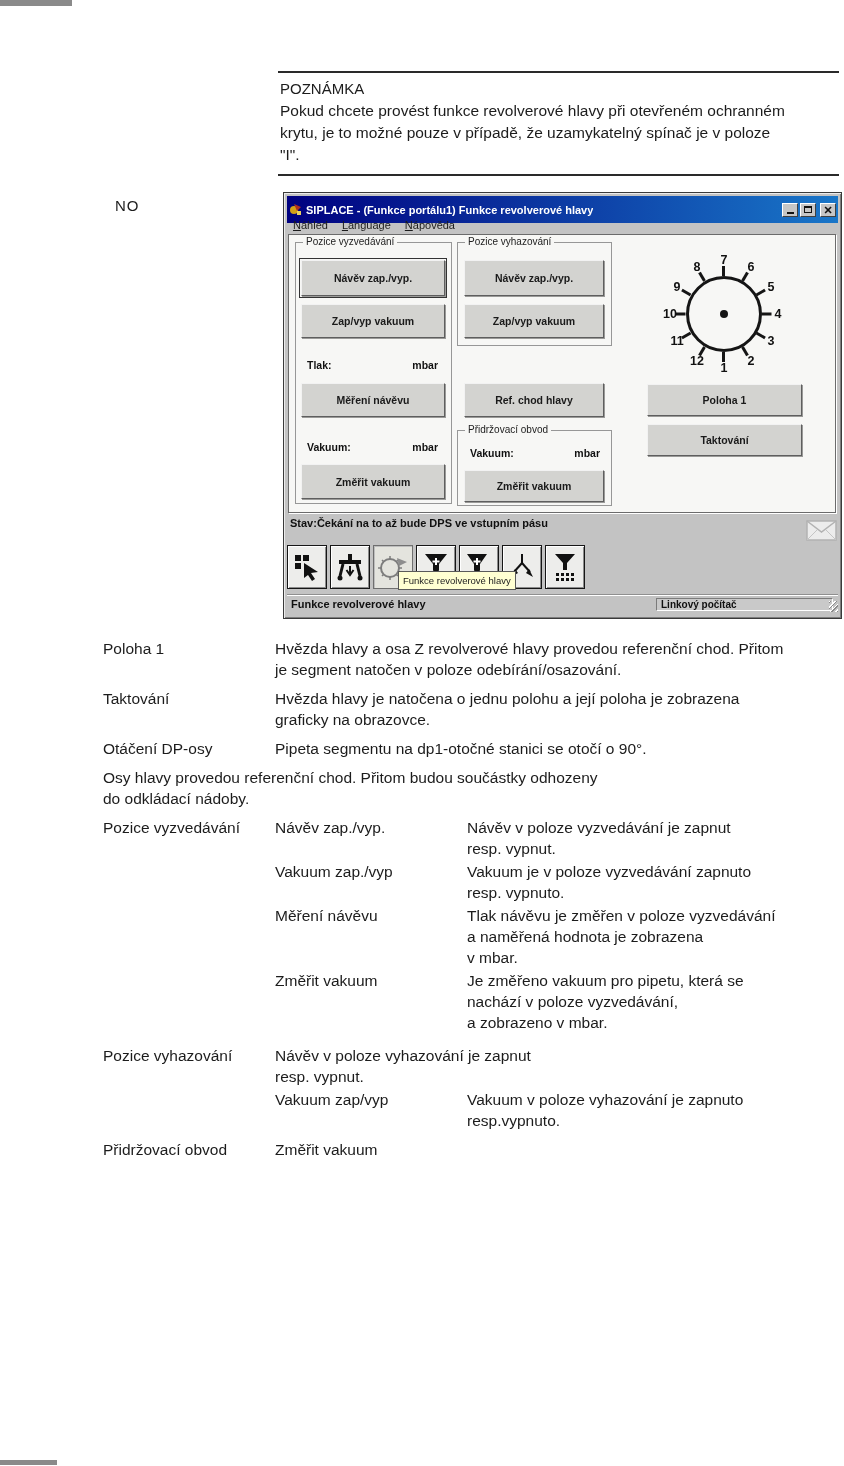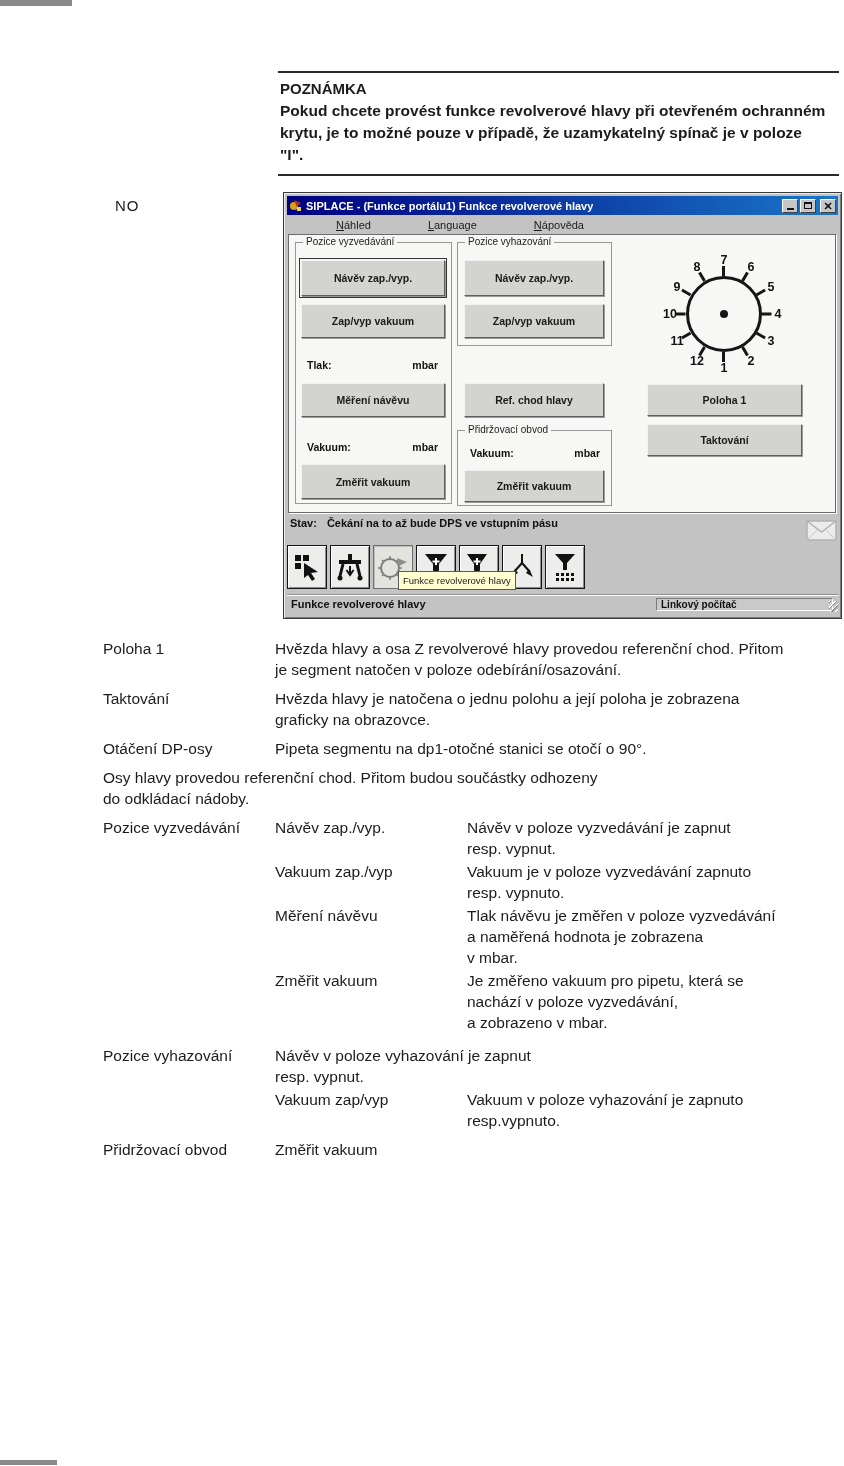--- a/index.html
+++ b/index.html
@@ -3,42 +3,42 @@
 <meta charset="utf-8">
 <style>
   html,body{margin:0;padding:0;background:#fff;}
   .page{position:relative;width:844px;height:1466px;background:#fff;overflow:hidden;
         font-family:"Liberation Sans",sans-serif;color:#1c1c1c;}
   .edge-mark{position:absolute;background:#8a8a8a;}
   .edge-top{left:0;top:0;width:72px;height:6px;}
   .edge-bottom{left:0;top:1460px;width:57px;height:5px;}
 
   
-  .note{position:absolute;left:278px;top:71px;width:561px;font-weight:bold;}
+  .note{position:absolute;left:278px;top:71px;width:561px;}
   .note-rule{border-top:2px solid #2a2a2a;height:0;}
   .note-title{font-size:15px;margin:7px 0 3px 2px;}
   .note-body{font-size:15.5px;line-height:22px;white-space:pre-line;margin:0 0 8px 2px;}
 
   .margin-label{position:absolute;left:115px;top:197px;font-size:15px;letter-spacing:1px;}
 
   
   .win{position:absolute;left:283px;top:192px;width:557px;height:425px;background:#c3c3c3;
        border:1px solid #3a3a3a;box-shadow:inset 1px 1px 0 #ececec,inset -1px -1px 0 #7d7d7d;
        font-family:"Liberation Sans",sans-serif;}
-  .titlebar{position:absolute;left:3px;top:3px;right:3px;height:19px;
+  .titlebar{position:absolute;left:3px;top:3px;right:3px;height:27px;
             background:linear-gradient(90deg,#000080,#1976c8);display:flex;align-items:center;padding:0 2px;}
   .title-text{color:#fff;font-weight:bold;font-size:11px;margin-left:4px;white-space:nowrap;overflow:hidden;}
   .winbtns{margin-left:auto;display:flex;align-items:center;gap:2px;}
   .winbtn{width:16px;height:14px;background:#c6c6c6;border:1px solid;border-color:#fff #404040 #404040 #fff;
           display:flex;align-items:center;justify-content:center;box-sizing:border-box;}
   .g-min{width:7px;height:2px;background:#111;margin-top:7px;}
   .g-max{width:8px;height:7px;border:1px solid #111;border-top-width:2px;box-sizing:border-box;}
   .g-close{font-size:11px;font-weight:bold;color:#111;line-height:10px;}
   .menubar{position:absolute;left:3px;top:23px;right:3px;height:17px;display:flex;align-items:center;font-size:11px;}
-  .menu-item{padding:0 8px 0 6px;margin-left:43px;}
+  .menu-item{padding:0 8px 0 6px;}
   .menu-item::first-letter{text-decoration:underline;}
 
   .client{position:absolute;left:4px;top:41px;width:548px;height:279px;background:#f7f7f5;
           border:1px solid #6b6b6b;box-shadow:1px 1px 0 #fff;box-sizing:border-box;}
 
   .grp{position:absolute;border:1px solid #979797;}
   .grp-label{position:absolute;top:-7px;left:7px;background:#f7f7f5;padding:0 3px;font-size:10px;color:#222;white-space:nowrap;}
   .g1{left:6px;top:7px;width:155px;height:260px;}
   .g2{left:168px;top:7px;width:153px;height:102px;}
   .g3{left:168px;top:195px;width:153px;height:74px;}
@@ -51,21 +51,21 @@
   .lblrow{position:absolute;display:flex;justify-content:space-between;font-size:10.5px;font-weight:bold;color:#111;}
 
   
   .dial{position:absolute;left:365px;top:9px;width:140px;height:140px;}
   .dial-circle{position:absolute;left:32px;top:32px;width:76px;height:76px;border:3px solid #151515;border-radius:50%;box-sizing:border-box;}
   .dial-dot{position:absolute;left:66px;top:66px;width:8px;height:8px;background:#151515;border-radius:50%;}
   .tick{position:absolute;left:68px;top:65px;width:3px;height:10px;background:#151515;}
   .dial-num{position:absolute;transform:translate(-50%,-50%);font-size:12.5px;font-weight:bold;color:#111;}
 
   
-  .statline{position:absolute;left:6px;font-size:11px;font-weight:bold;color:#101010;display:flex;gap:10px;white-space:nowrap;}
+  .statline{position:absolute;left:6px;font-size:11px;font-weight:bold;color:#101010;display:flex;gap:0;white-space:nowrap;}
   .mailicon{position:absolute;left:521px;top:322px;}
   .toolbar-btn{position:absolute;top:352px;width:40px;height:44px;background:#ededeb;border:1px solid #161616;
                box-shadow:inset 1px 1px 0 #fff,inset -1px -1px 0 #8b8b8b;display:flex;align-items:center;justify-content:center;box-sizing:border-box;}
   .toolbar-btn.active{background:#e4e4de;border-color:#6f6f6f;box-shadow:inset 1px 1px 0 #bdbdbd;}
   .tooltip{position:absolute;left:114px;top:378px;height:15px;background:#ffffd2;border:1px solid #5a5a5a;
            font-size:9.5px;color:#222;padding:1px 4px;white-space:nowrap;z-index:6;display:flex;align-items:center;}
   .statusbar{position:absolute;left:3px;right:3px;top:401px;height:18px;border-top:1px solid #8f8f8f;
              box-shadow:inset 0 1px 0 #fff;display:flex;align-items:center;font-size:11px;font-weight:bold;color:#101010;}
   .sb-left{margin-left:4px;white-space:nowrap;}
   .sb-field{position:absolute;left:369px;top:3px;width:177px;height:13px;border:1px solid;border-color:#7b7b7b #fff #fff #7b7b7b;

